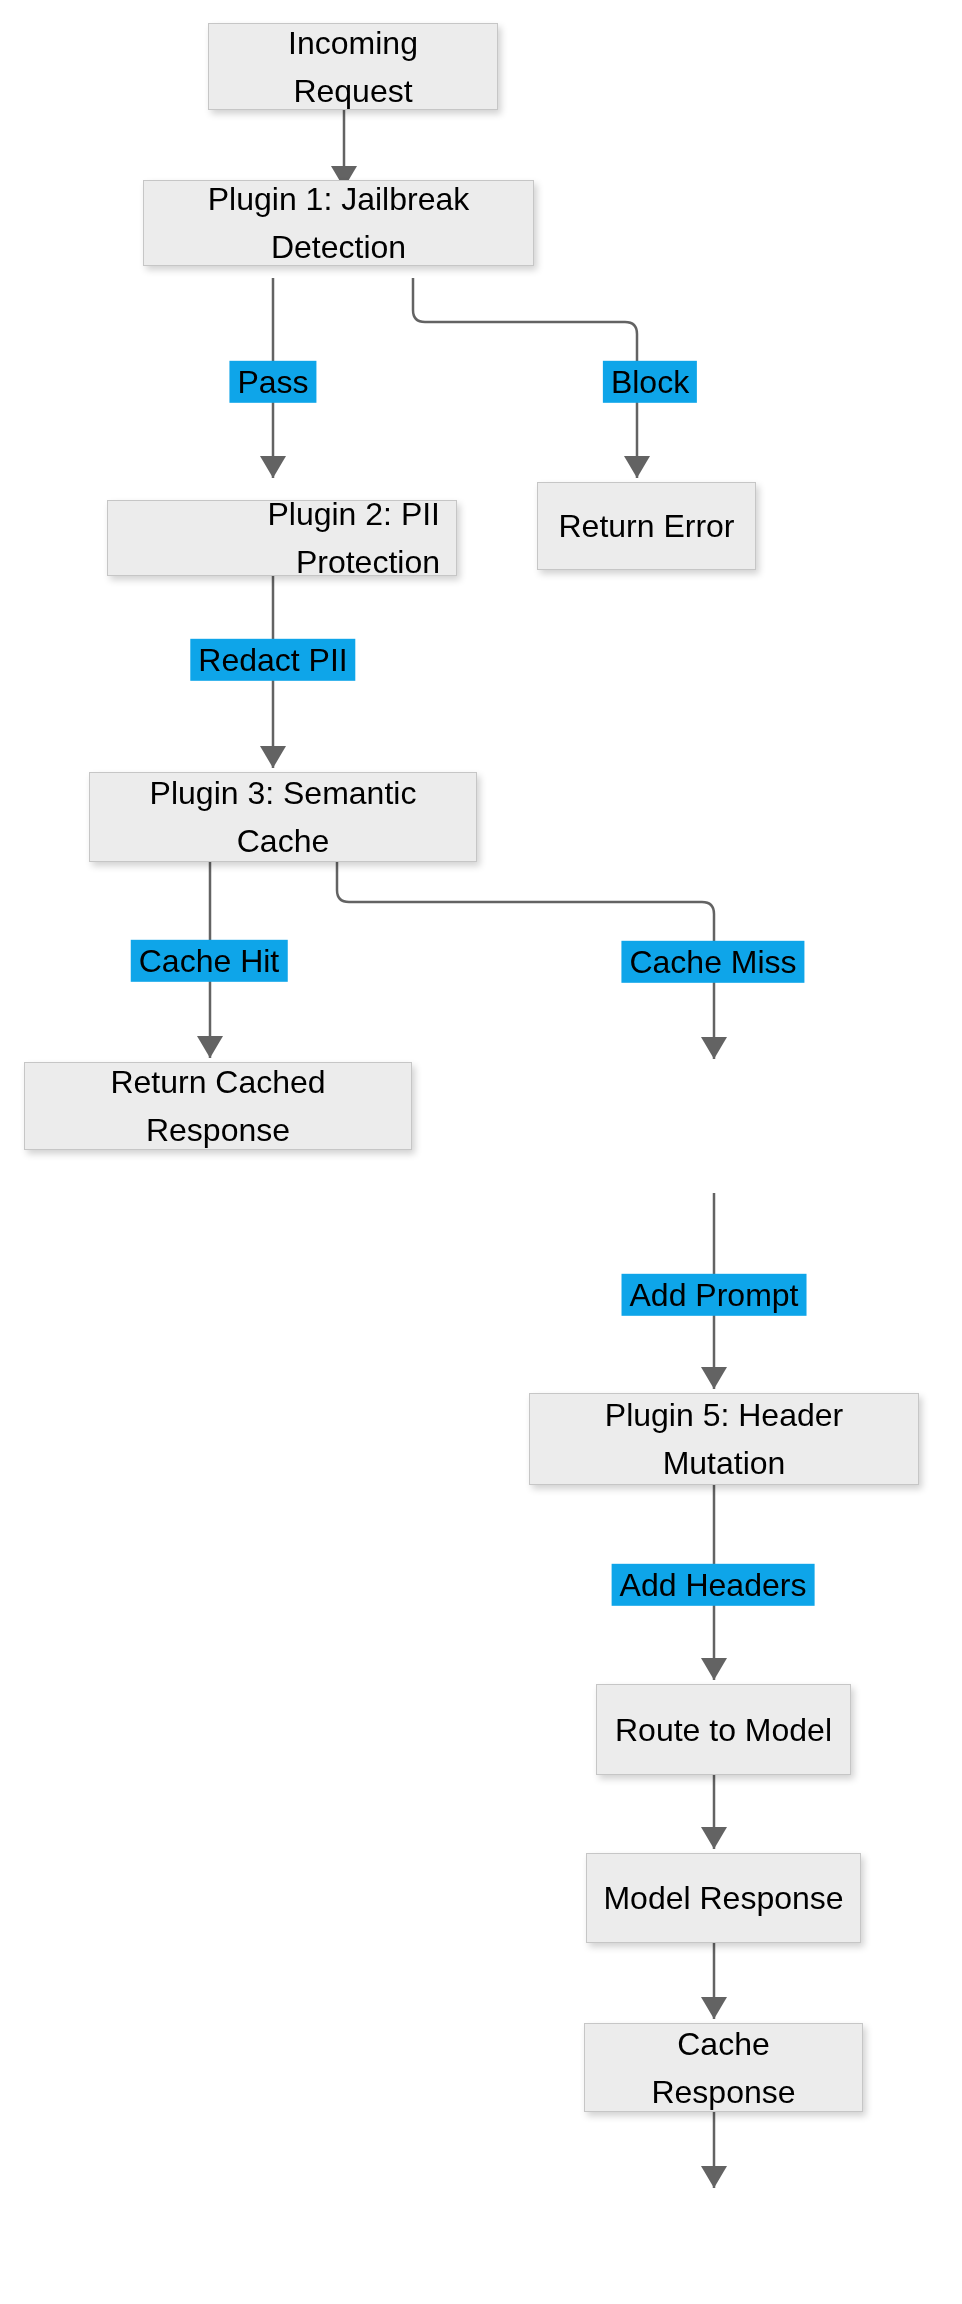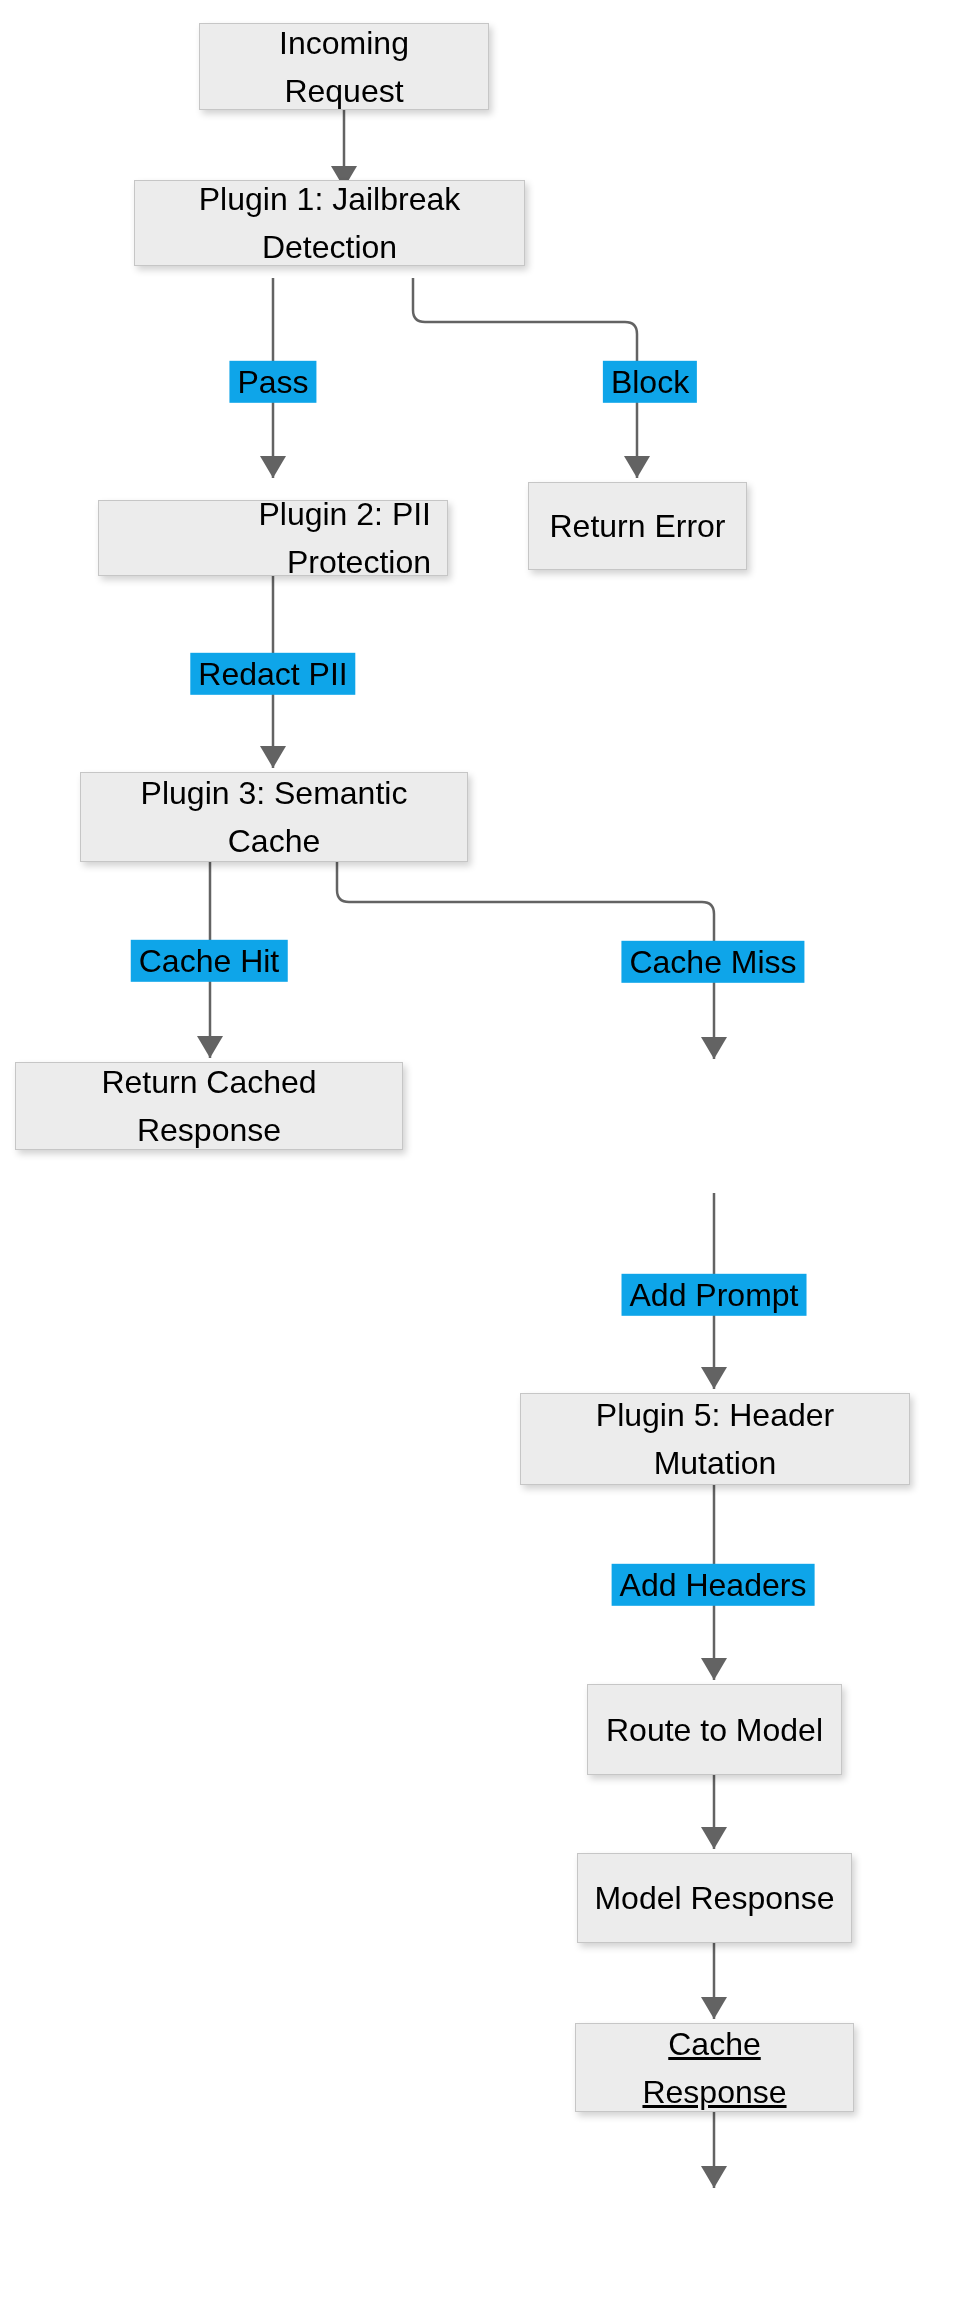--- a/index.html
+++ b/index.html
@@ -29,20 +29,21 @@
     border: 1px solid #c6c6c6;
     box-shadow: 3px 4px 7px rgba(0,0,0,0.18);
     display: flex;
     align-items: center;
     justify-content: center;
     text-align: center;
     font-size: 32px;
     line-height: 1.5;
     color: #000000;
     padding: 8px 16px;
+    margin-left: 9px;
   }
   .edge-label {
     position: absolute;
     transform: translate(-50%, -50%);
     background: #0ea5e9;
     padding: 2px 8px;
     font-size: 32px;
     line-height: 1.2;
     color: #000000;
     white-space: nowrap;
@@ -86,28 +87,28 @@
 
   <div class="node" style="left:15px; top:1062px; width:388px; height:88px;">Return Cached Response</div>
 
 
   <div class="node" style="left:520px; top:1393px; width:390px; height:92px;">Plugin 5: Header Mutation</div>
 
   <div class="node" style="left:587px; top:1684px; width:255px; height:91px;">Route to Model</div>
 
   <div class="node" style="left:577px; top:1853px; width:275px; height:90px;">Model Response</div>
 
-  <div class="node" style="left:575px; top:2023px; width:279px; height:89px;text-decoration:underline;">Cache Response</div>
+  <div class="node" style="left:575px; top:2023px; width:279px; height:89px;">Cache Response</div>
 
 
   <div class="edge-label" style="left:273px; top:382px;">Pass</div>
 
   <div class="edge-label" style="left:637px; top:382px;margin-left:13px;">Block</div>
 
-  <div class="edge-label" style="left:273px; top:674px;text-align:center;">Redact PII</div>
+  <div class="edge-label" style="left:273px; top:660px;text-align:center;">Redact PII</div>
 
   <div class="edge-label" style="left:209px; top:961px;">Cache Hit</div>
 
   <div class="edge-label" style="left:713px; top:962px;">Cache Miss</div>
 
   <div class="edge-label" style="left:714px; top:1295px;">Add Prompt</div>
 
   <div class="edge-label" style="left:713px; top:1585px;">Add Headers</div>
 
 </div>

